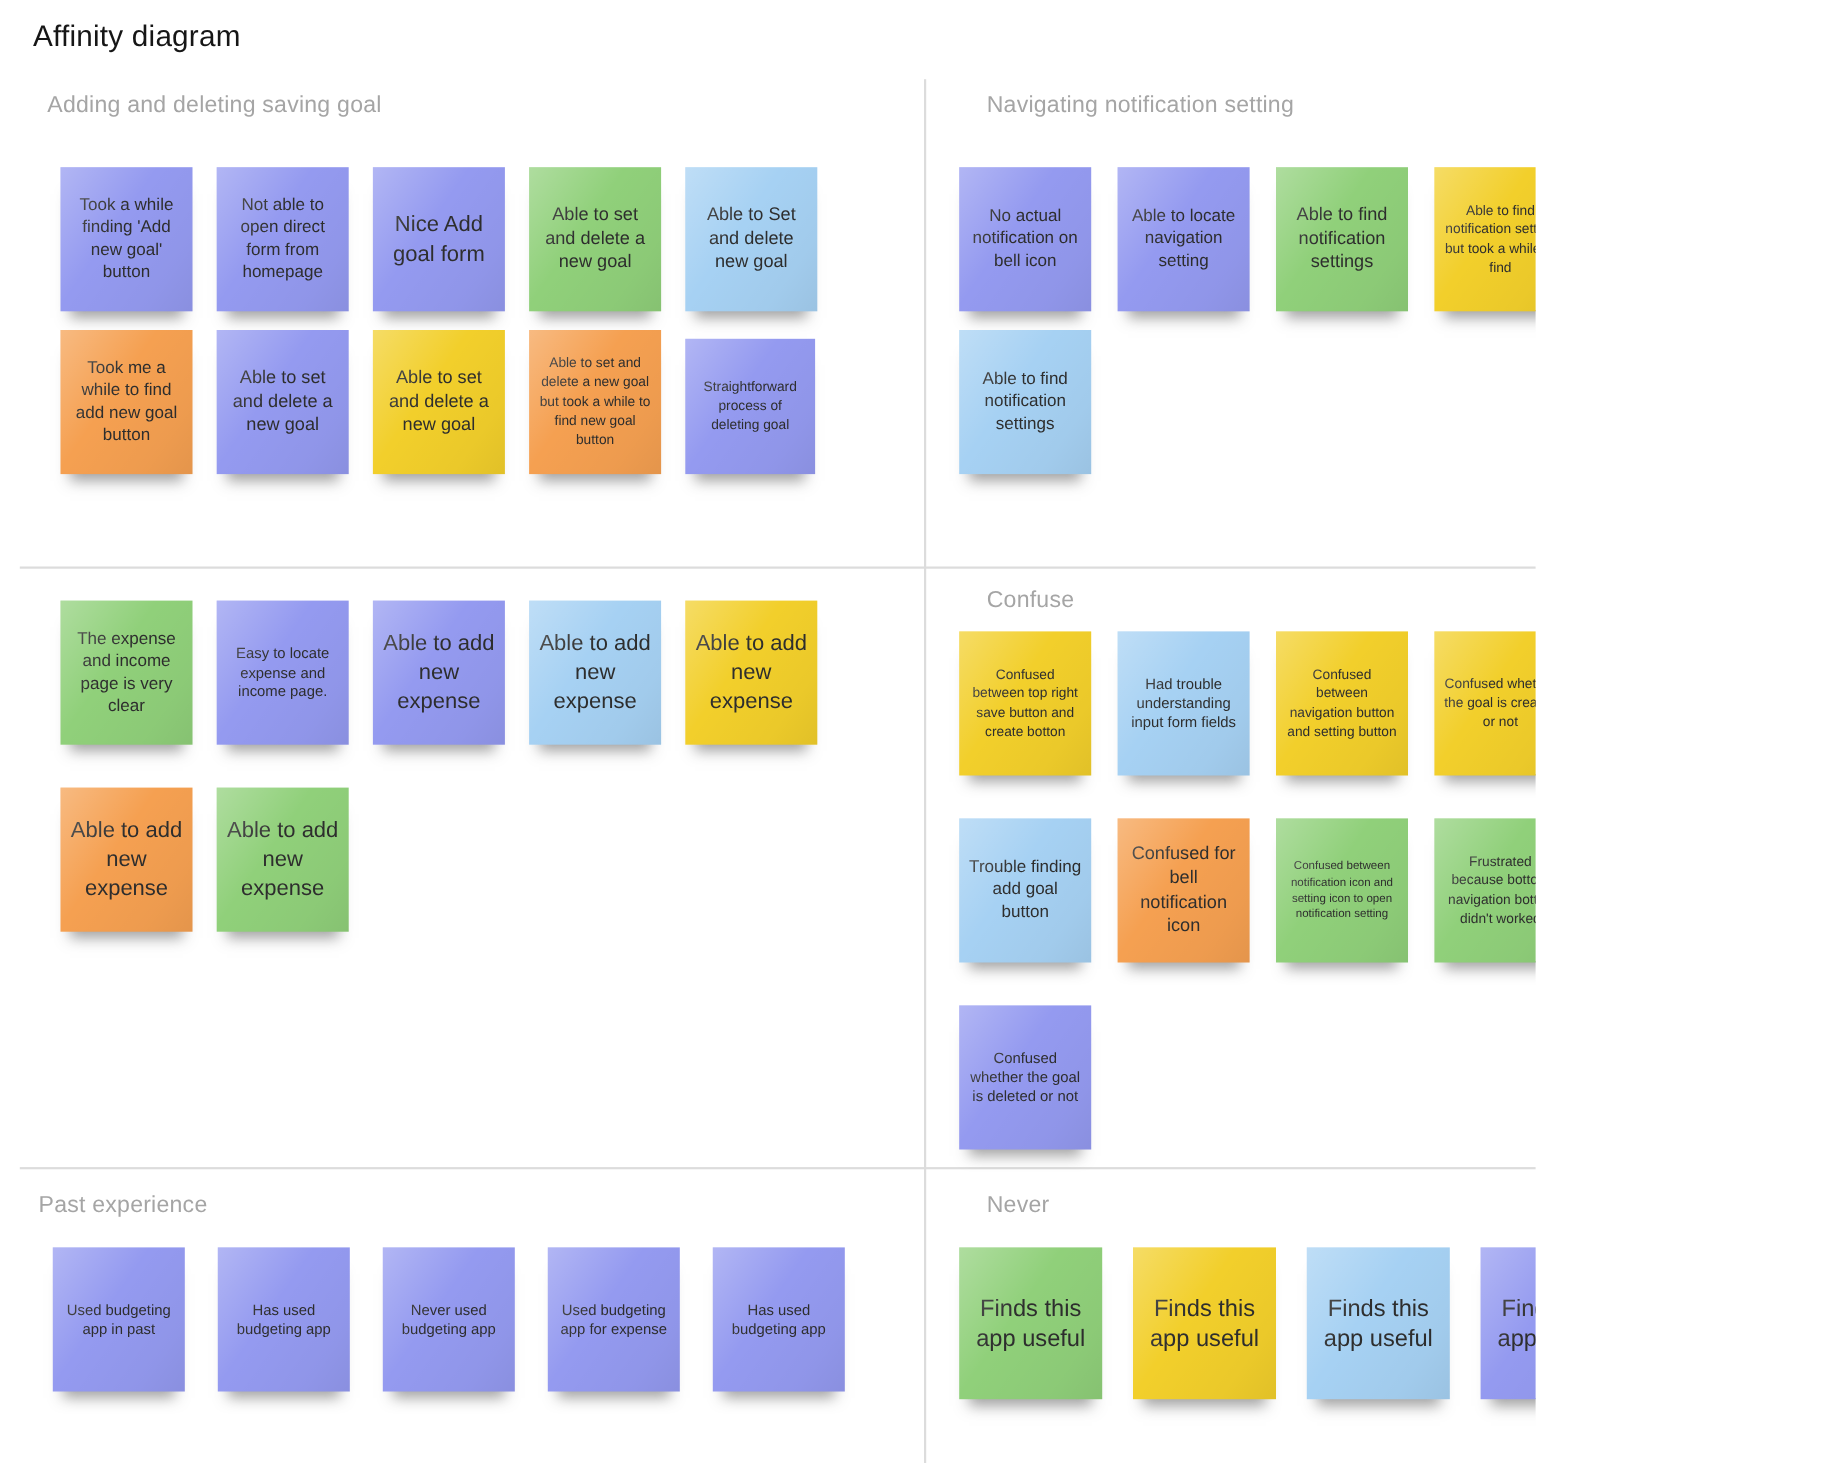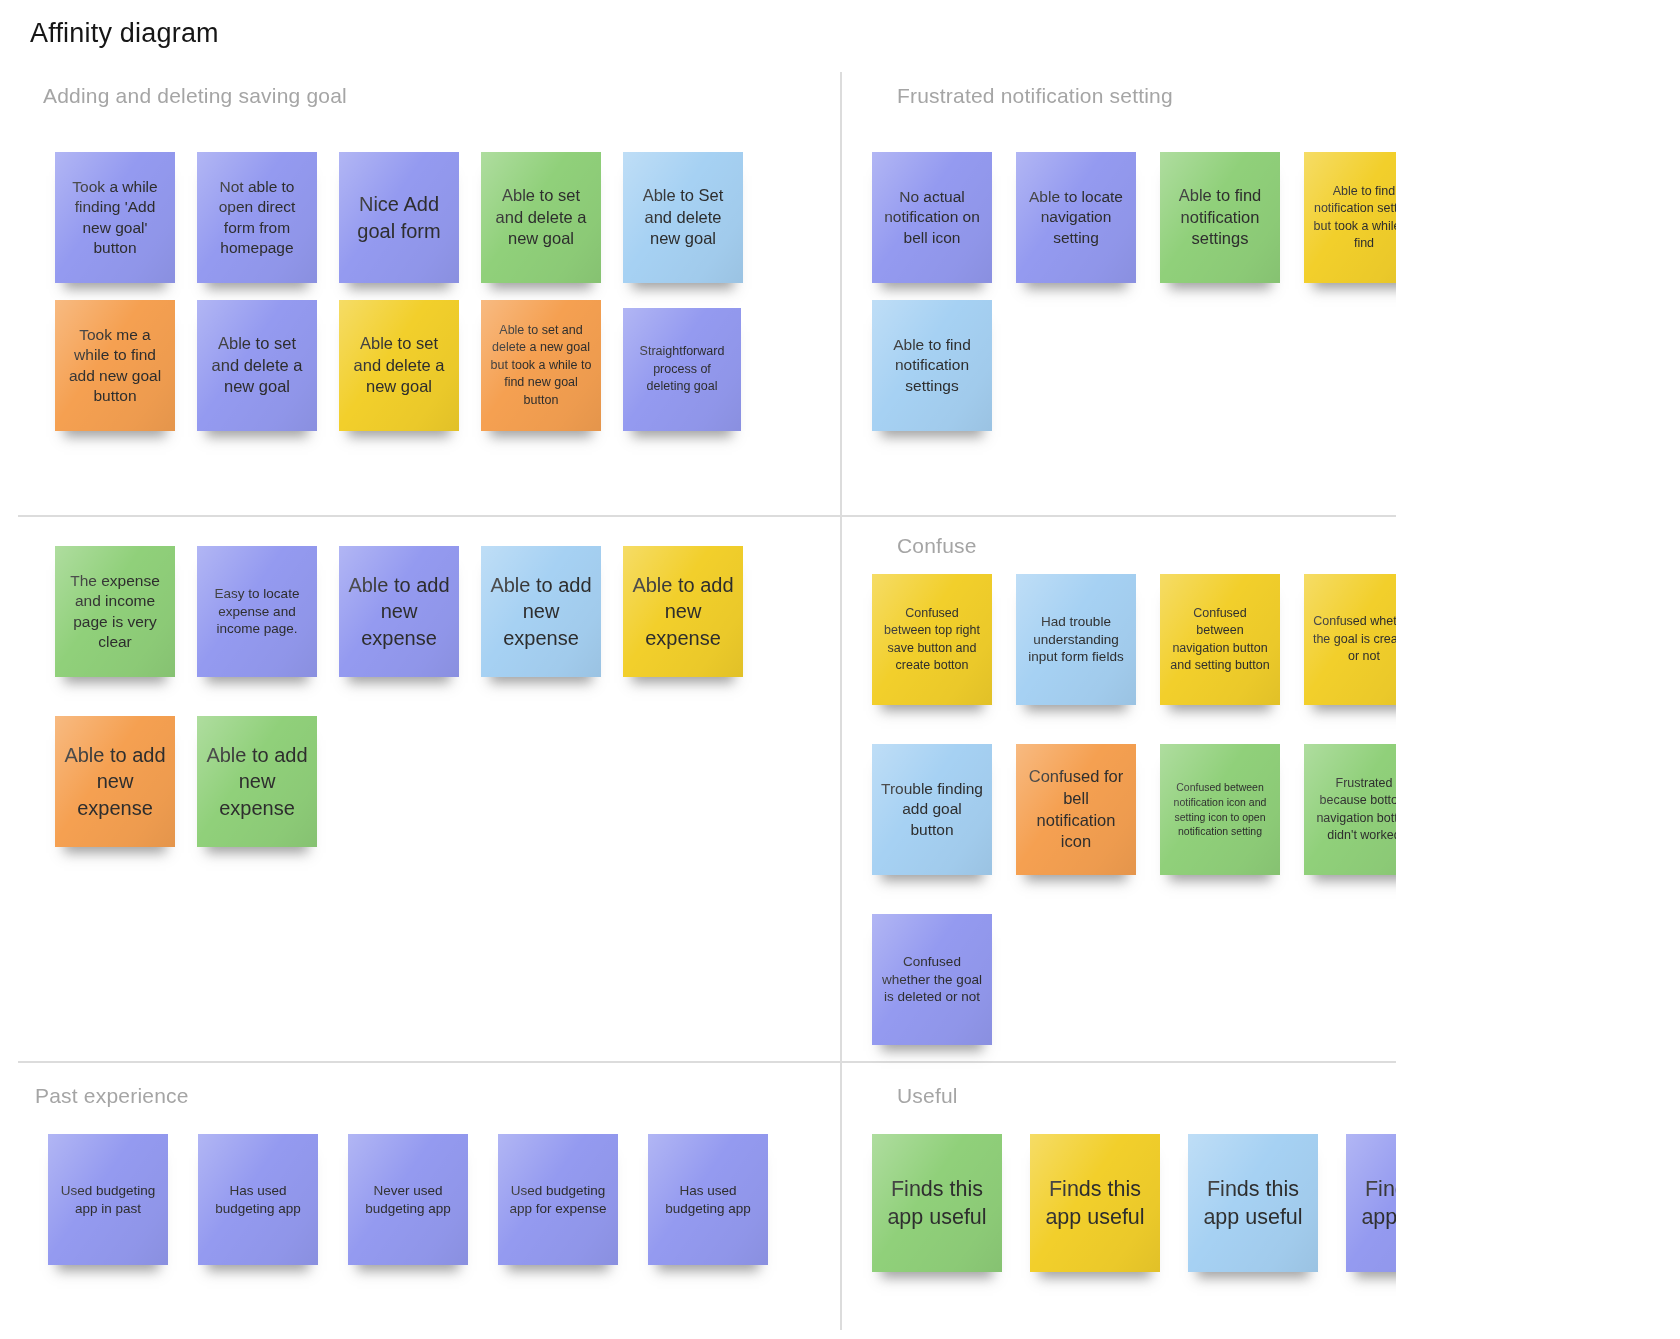--- a/index.html
+++ b/index.html
@@ -111,21 +111,21 @@
             <span class="note-text">Able to set and delete a new goal but took a while to find new goal button</span>
           </div>
           <div class="note fs-sm" style="background: rgb(148, 154, 240);">
             <span class="note-text">Straightforward process of deleting goal</span>
           </div>
         </div>
       </div>
   </section>
 
   <section class="sec s2">
-    <h2 class="sec-heading">Frustrated notification setting</h2>
+    <h2 class="sec-heading">Navigating notification setting</h2>
     <div class="rows">
         <div class="note-row">
           <div class="note fs-base" style="background: rgb(148, 154, 240);">
             <span class="note-text">No actual notification on bell icon</span>
           </div>
           <div class="note fs-base" style="background: rgb(148, 154, 240);">
             <span class="note-text">Able to locate navigation setting</span>
           </div>
           <div class="note fs-lg" style="background: rgb(144, 208, 122);">
             <span class="note-text">Able to find notification settings</span>
@@ -237,21 +237,21 @@
         </div>
         <div class="note-row">
           <div class="note fs-md" style="background: rgb(148, 154, 240);">
             <span class="note-text">Confused whether the goal is deleted or not</span>
           </div>
         </div>
       </div>
   </section>
 
   <section class="sec s6">
-    <h2 class="sec-heading">Useful</h2>
+    <h2 class="sec-heading">Never</h2>
     <div class="rows">
         <div class="note-row">
           <div class="note fs-xxl" style="background: rgb(144, 208, 122);">
             <span class="note-text">Finds this app useful</span>
           </div>
           <div class="note fs-xxl" style="background: rgb(242, 207, 43);">
             <span class="note-text">Finds this app useful</span>
           </div>
           <div class="note fs-xxl" style="background: rgb(166, 209, 243);">
             <span class="note-text">Finds this app useful</span>

